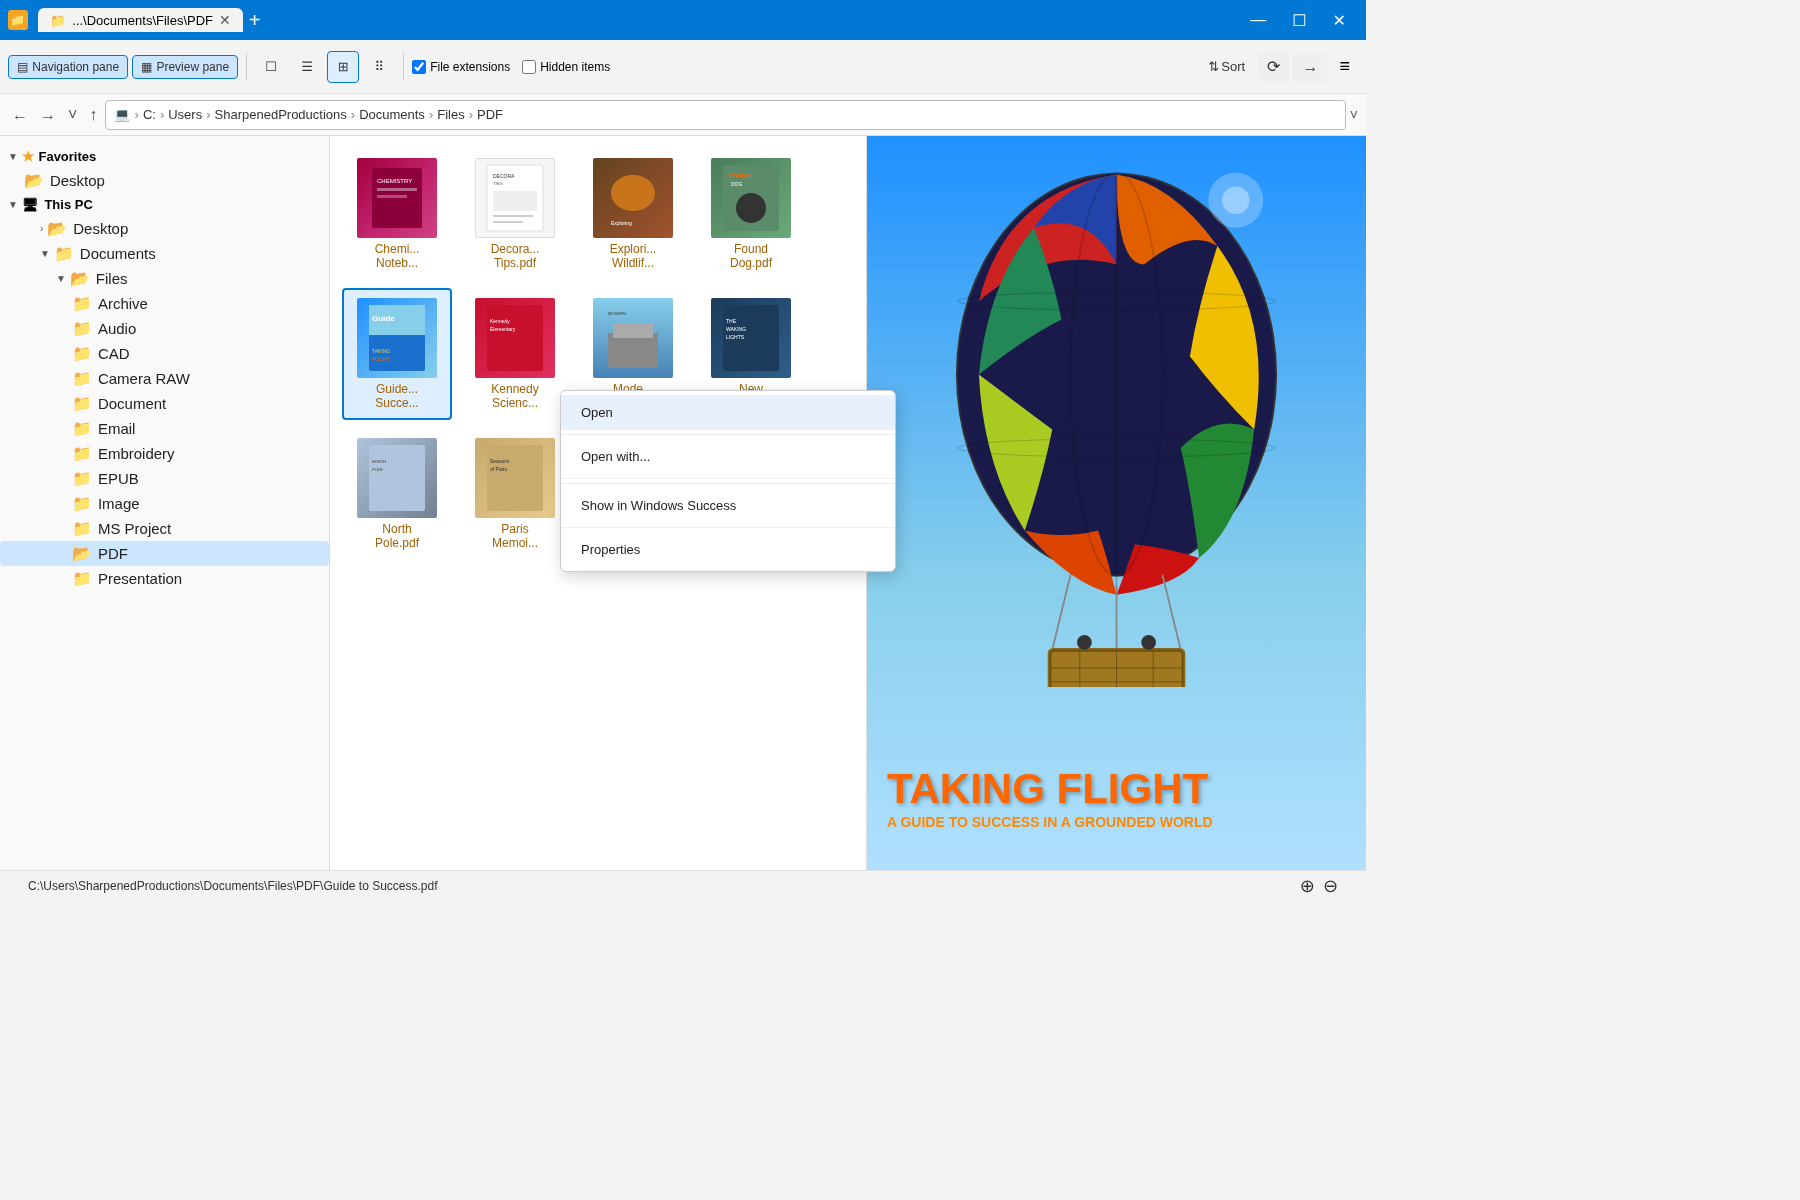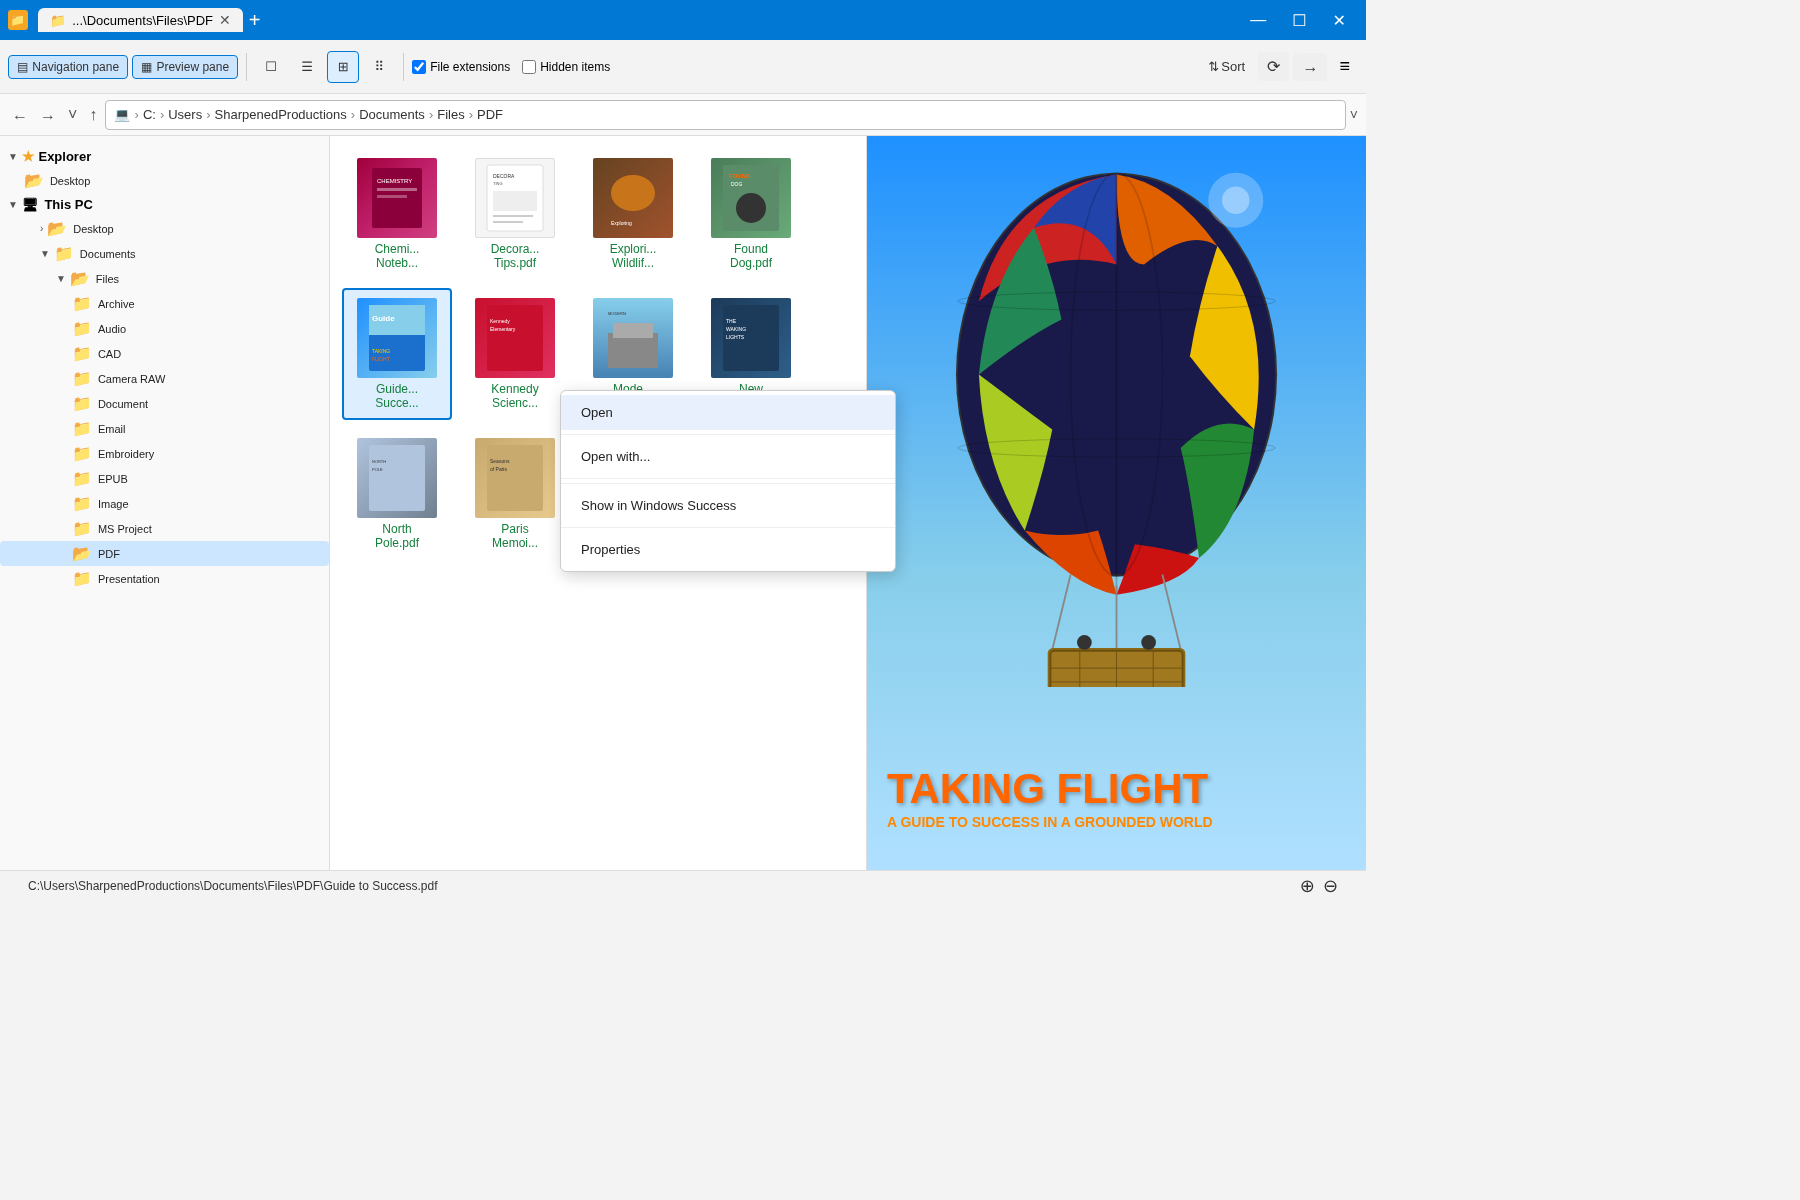--- a/index.html
+++ b/index.html
@@ -105,21 +105,21 @@
     }
     .sidebar-item.selected { background: #cde6ff; }
     .sidebar-indent0 { padding-left: 8px; }
     .sidebar-indent1 { padding-left: 24px; }
     .sidebar-indent2 { padding-left: 40px; }
     .sidebar-indent3 { padding-left: 56px; }
     .sidebar-indent4 { padding-left: 72px; }
     .folder-icon { font-size: 16px; margin-right: 6px; }
     .star-icon { color: #f6a623; font-size: 14px; margin-right: 4px; }
     .expand-arrow { font-size: 10px; margin-right: 4px; color: #555; }
-    .sidebar-label { font-size: 11px; }
+    .sidebar-label { font-size: 15px; }
     .sidebar-section-header { display: flex; align-items: center; padding: 4px 8px; font-weight: 600; cursor: pointer; }
 
     
     .file-area {
       flex: 1;
       overflow-y: auto;
       background: white;
       padding: 12px;
     }
     .file-grid {
@@ -146,21 +146,21 @@
       border-radius: 2px;
       overflow: hidden;
       display: flex;
       align-items: center;
       justify-content: center;
       font-size: 10px;
       color: #333;
       text-align: center;
       position: relative;
     }
-    .file-name { font-size: 12px; text-align: center; margin-top: 4px; color: #15803d; word-break: break-word; }
+    .file-name { font-size: 12px; text-align: center; margin-top: 4px; color: #a16207; word-break: break-word; }
 
     
     .preview-pane {
       width: 500px;
       border-left: 1px solid #ddd;
       background: white;
       display: flex;
       align-items: center;
       justify-content: center;
       overflow: hidden;
@@ -317,21 +317,21 @@
   <button class="address-dropdown">˅</button>
 </div>
 
 <div class="main-layout">
 
   <div class="sidebar">
 
     <div class="sidebar-section-header sidebar-indent0">
       <span class="expand-arrow">▼</span>
       <span class="star-icon">★</span>
-      <span>Explorer</span>
+      <span>Favorites</span>
     </div>
     <div class="sidebar-item sidebar-indent1">
       <span class="folder-icon">📂</span>
       <span class="sidebar-label">Desktop</span>
     </div>
 
     <div class="sidebar-section-header sidebar-indent0">
       <span class="expand-arrow">▼</span>
       <span>🖥</span>
       <span style="margin-left:6px;">This PC</span>

